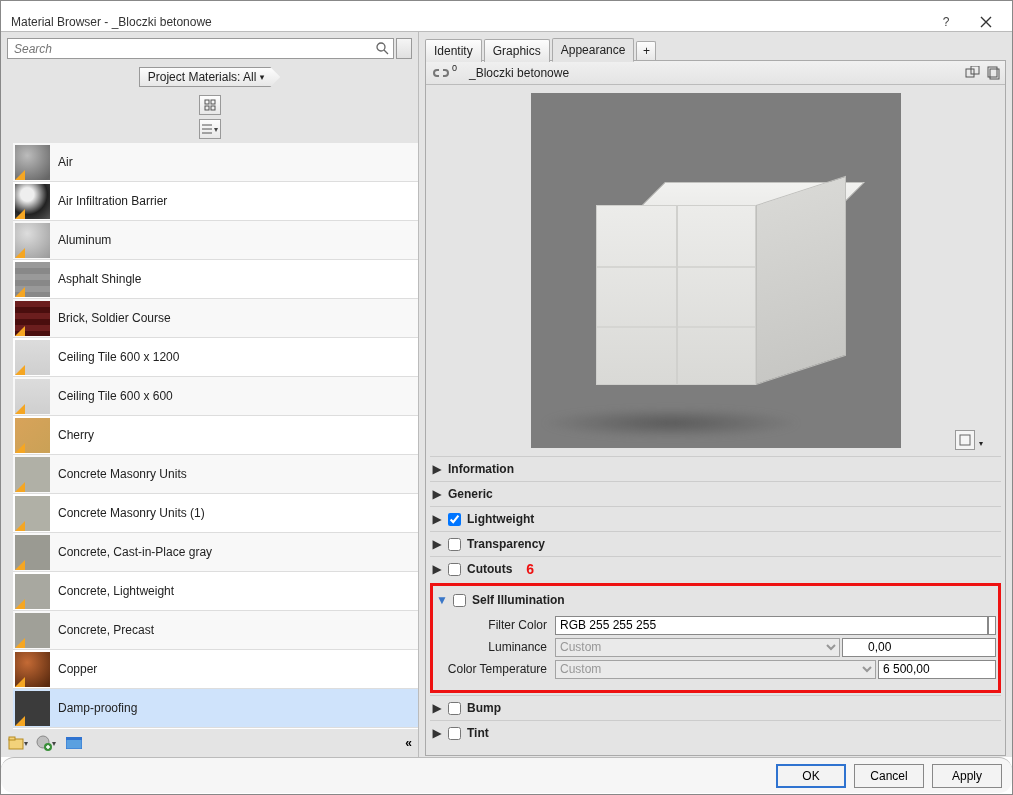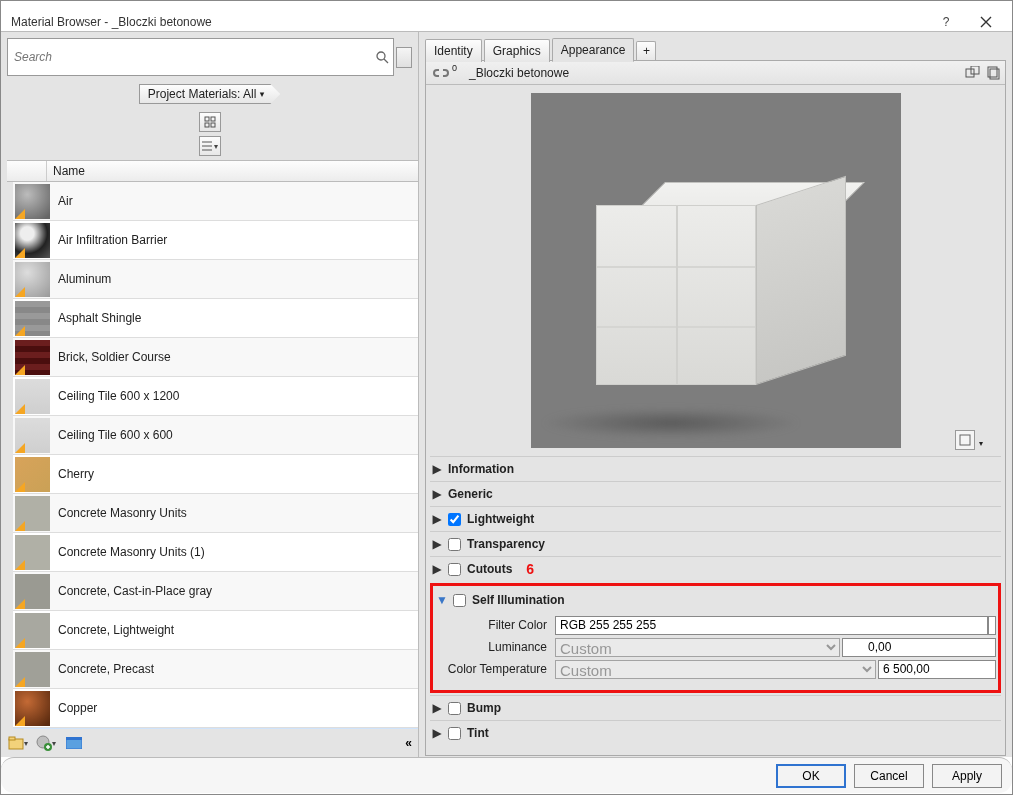--- a/index.html
+++ b/index.html
@@ -34,21 +34,21 @@
   }
   .left  { width:418px; display:flex; flex-direction:column; background:#e4e4e4; border-right:1px solid #bbb;}
   .right { flex:1; display:flex; flex-direction:column; background:#e4e4e4; }
 
   
   .searchbar {
     display:flex; align-items:center; margin:6px 6px 4px 6px;
     gap:4px;
   }
   .searchbar input {
-    flex:1; height:38px; border:1px solid #999;
+    flex:1; height:21px; border:1px solid #999;
     padding:0 6px; font-style:italic; color:#404040;
     background:#fff; font-family:inherit; font-size:12px;
   }
   .searchbar .mag {
     width:20px; display:flex; align-items:center; justify-content:center;
     color:#444;
     margin-left:-26px;
     pointer-events:none;
   }
   .sb-extra { width:16px;height:21px;border:1px solid #999;background:linear-gradient(#f5f5f5,#e0e0e0);}
@@ -227,21 +227,21 @@
   }
   .prop-row .plabel{
     width:120px;text-align:right;padding-right:8px;
   }
   .prop-row input[type=text]{
     height:19px;border:1px solid #888;background:#fff;
     font-family:inherit;font-size:12px;padding:0 4px;
   }
   .prop-row select{
     height:19px;border:1px solid #888;background:#ededed;
-    font-family:inherit;font-size:15px;color:#777;
+    font-family:inherit;font-size:12px;color:#777;
   }
   .prop-row .swatch-mini{
     width:8px;height:19px;border:1px solid #888;background:#fff;
   }
   .red-annot{
     color:#e11;font-weight:bold;font-size:14px;margin-left:8px;
   }
   .red-box{
     border:3px solid #e11;padding:2px 2px 4px 2px;margin:2px 0;
   }
@@ -315,24 +315,20 @@
       <div class="small-icon-btn">
         <svg width="12" height="12" viewBox="0 0 12 12">
             <line x1="1" y1="2" x2="11" y2="2" stroke="#555"></line>
             <line x1="1" y1="6" x2="11" y2="6" stroke="#555"></line>
             <line x1="1" y1="10" x2="11" y2="10" stroke="#555"></line>
           </svg>
         <span style="font-size:8px;margin-left:1px;">▾</span>
       </div>
     </div>
 
-    <div class="listhdr">
-      <div class="col0"></div>
-      <div class="col1">Name</div>
-    </div>
 
     <div class="matlist" id="matlist">
         <div class="matrow">
           <div class="swatch sw-air">
             <div class="tri"></div>
           </div>
           <div class="name">Air</div>
         </div>
         <div class="matrow">
           <div class="swatch sw-infil">

